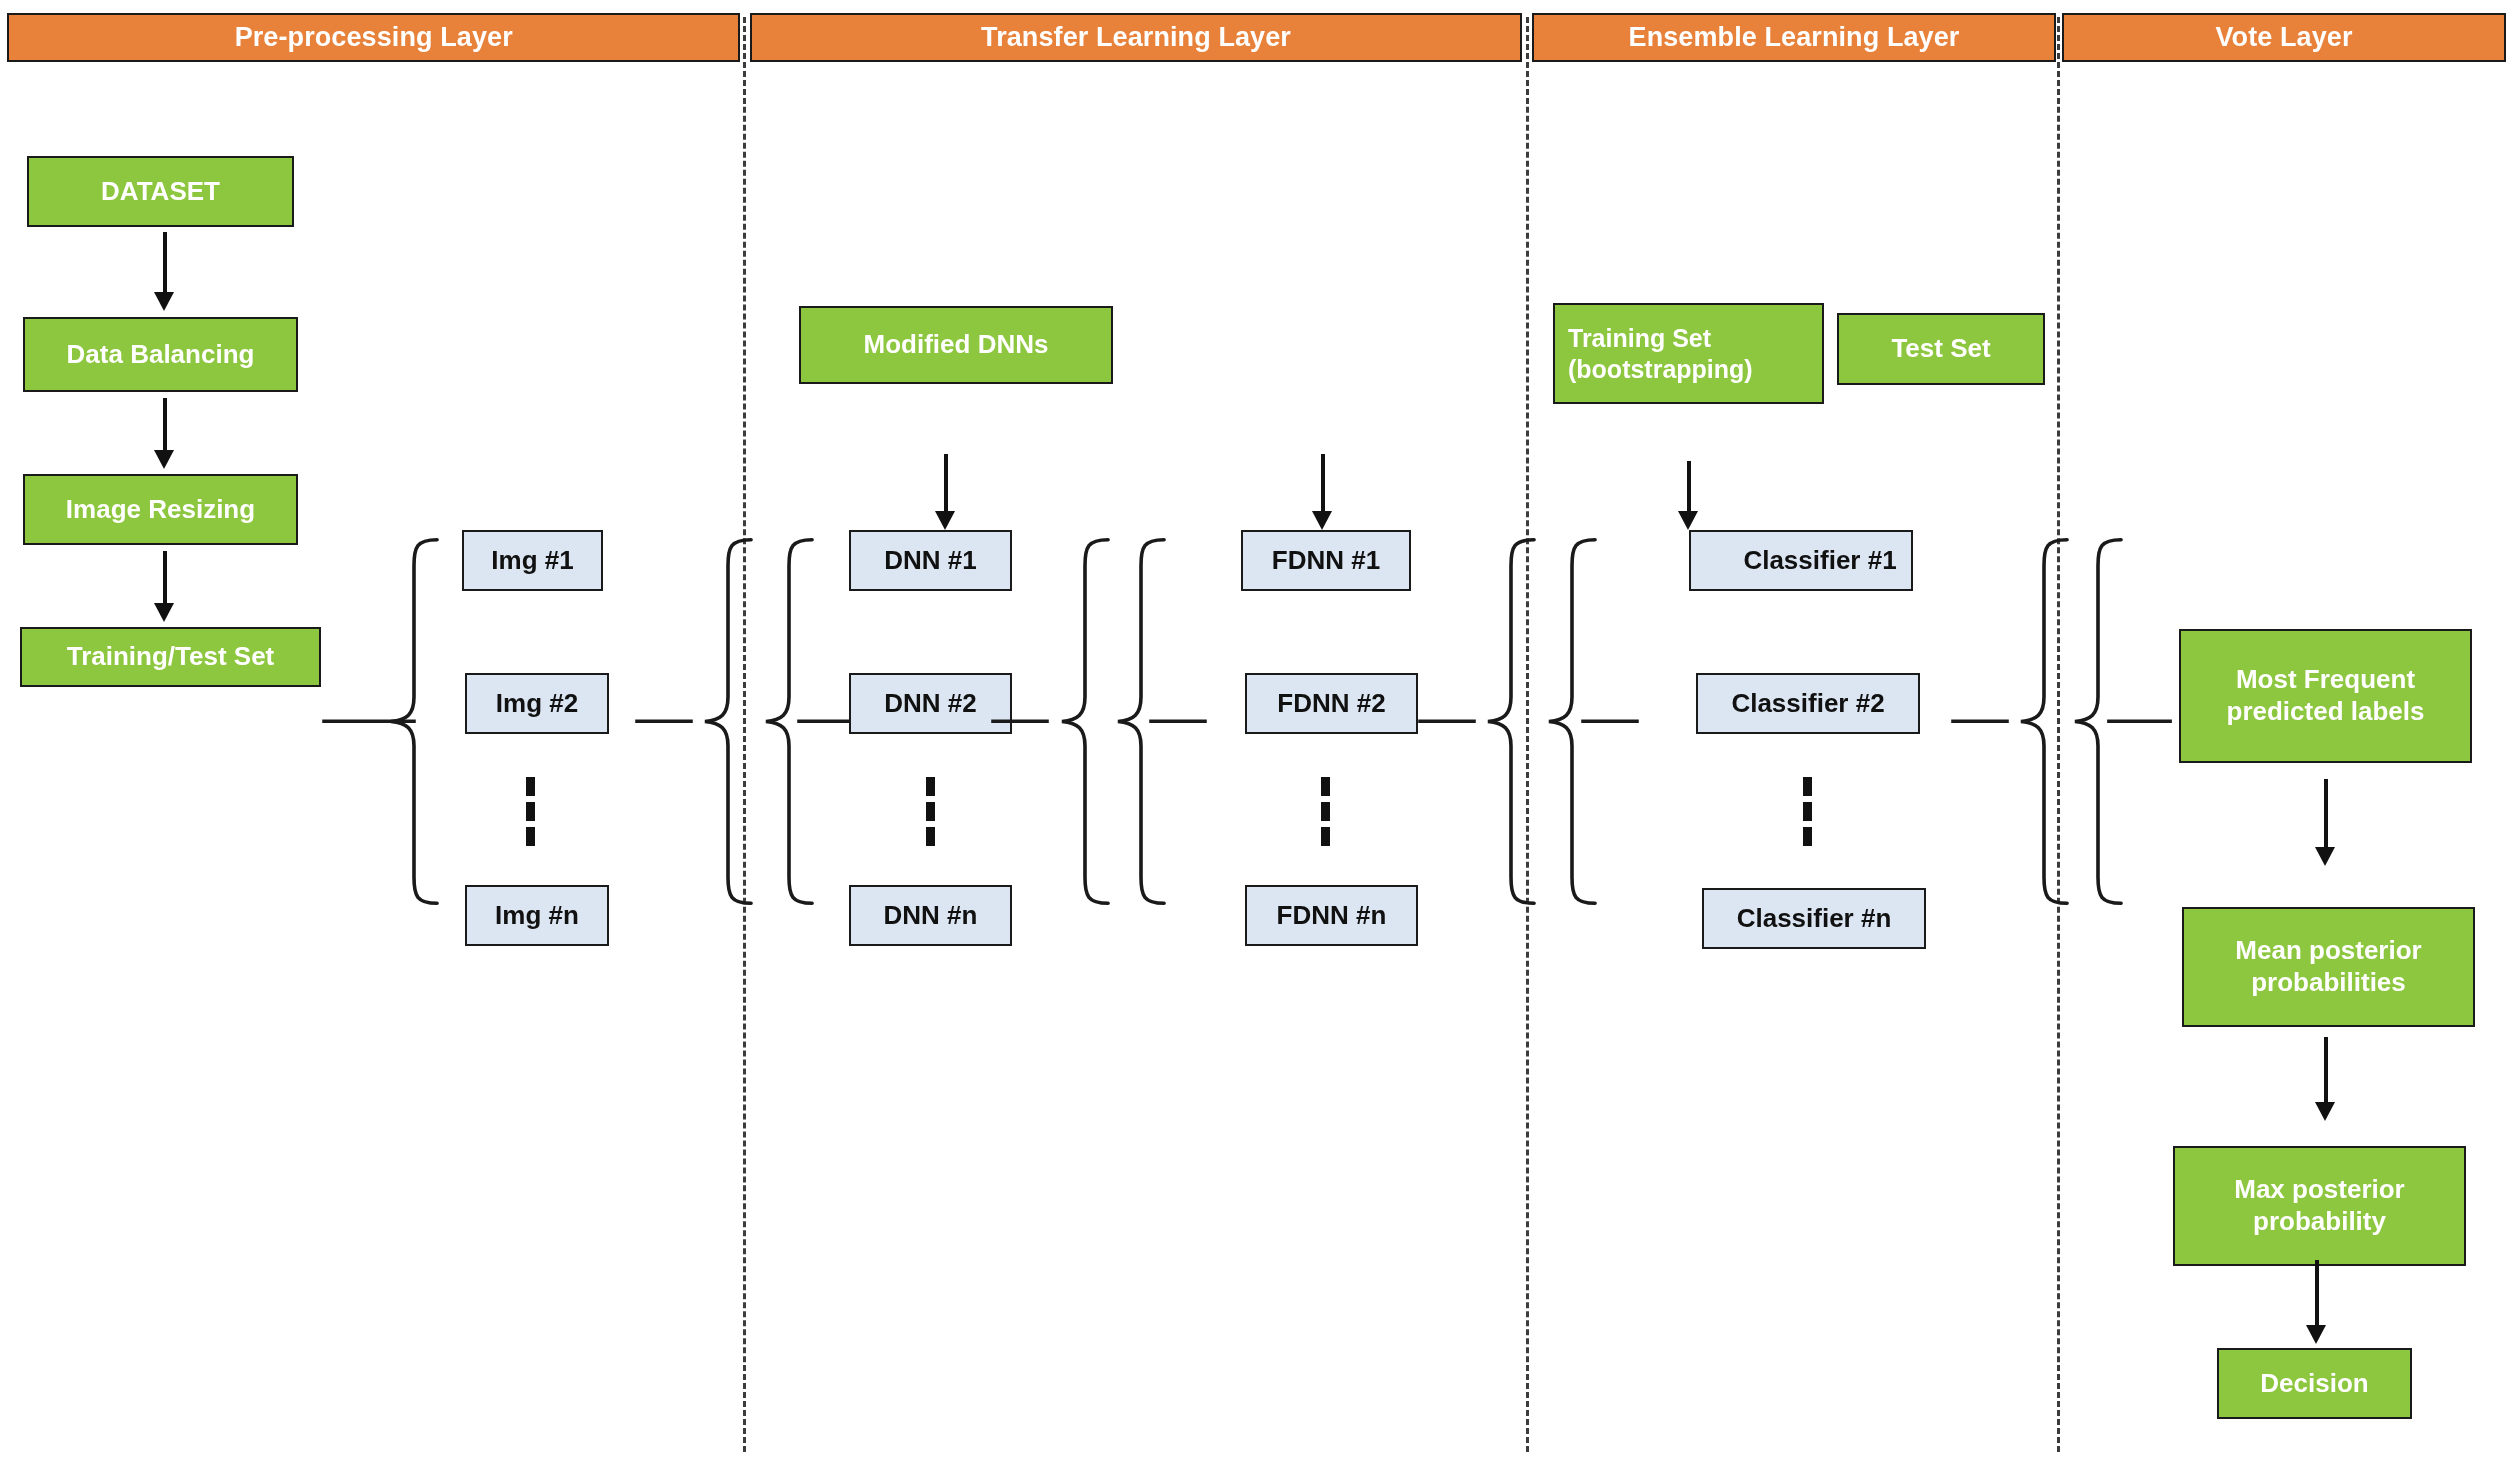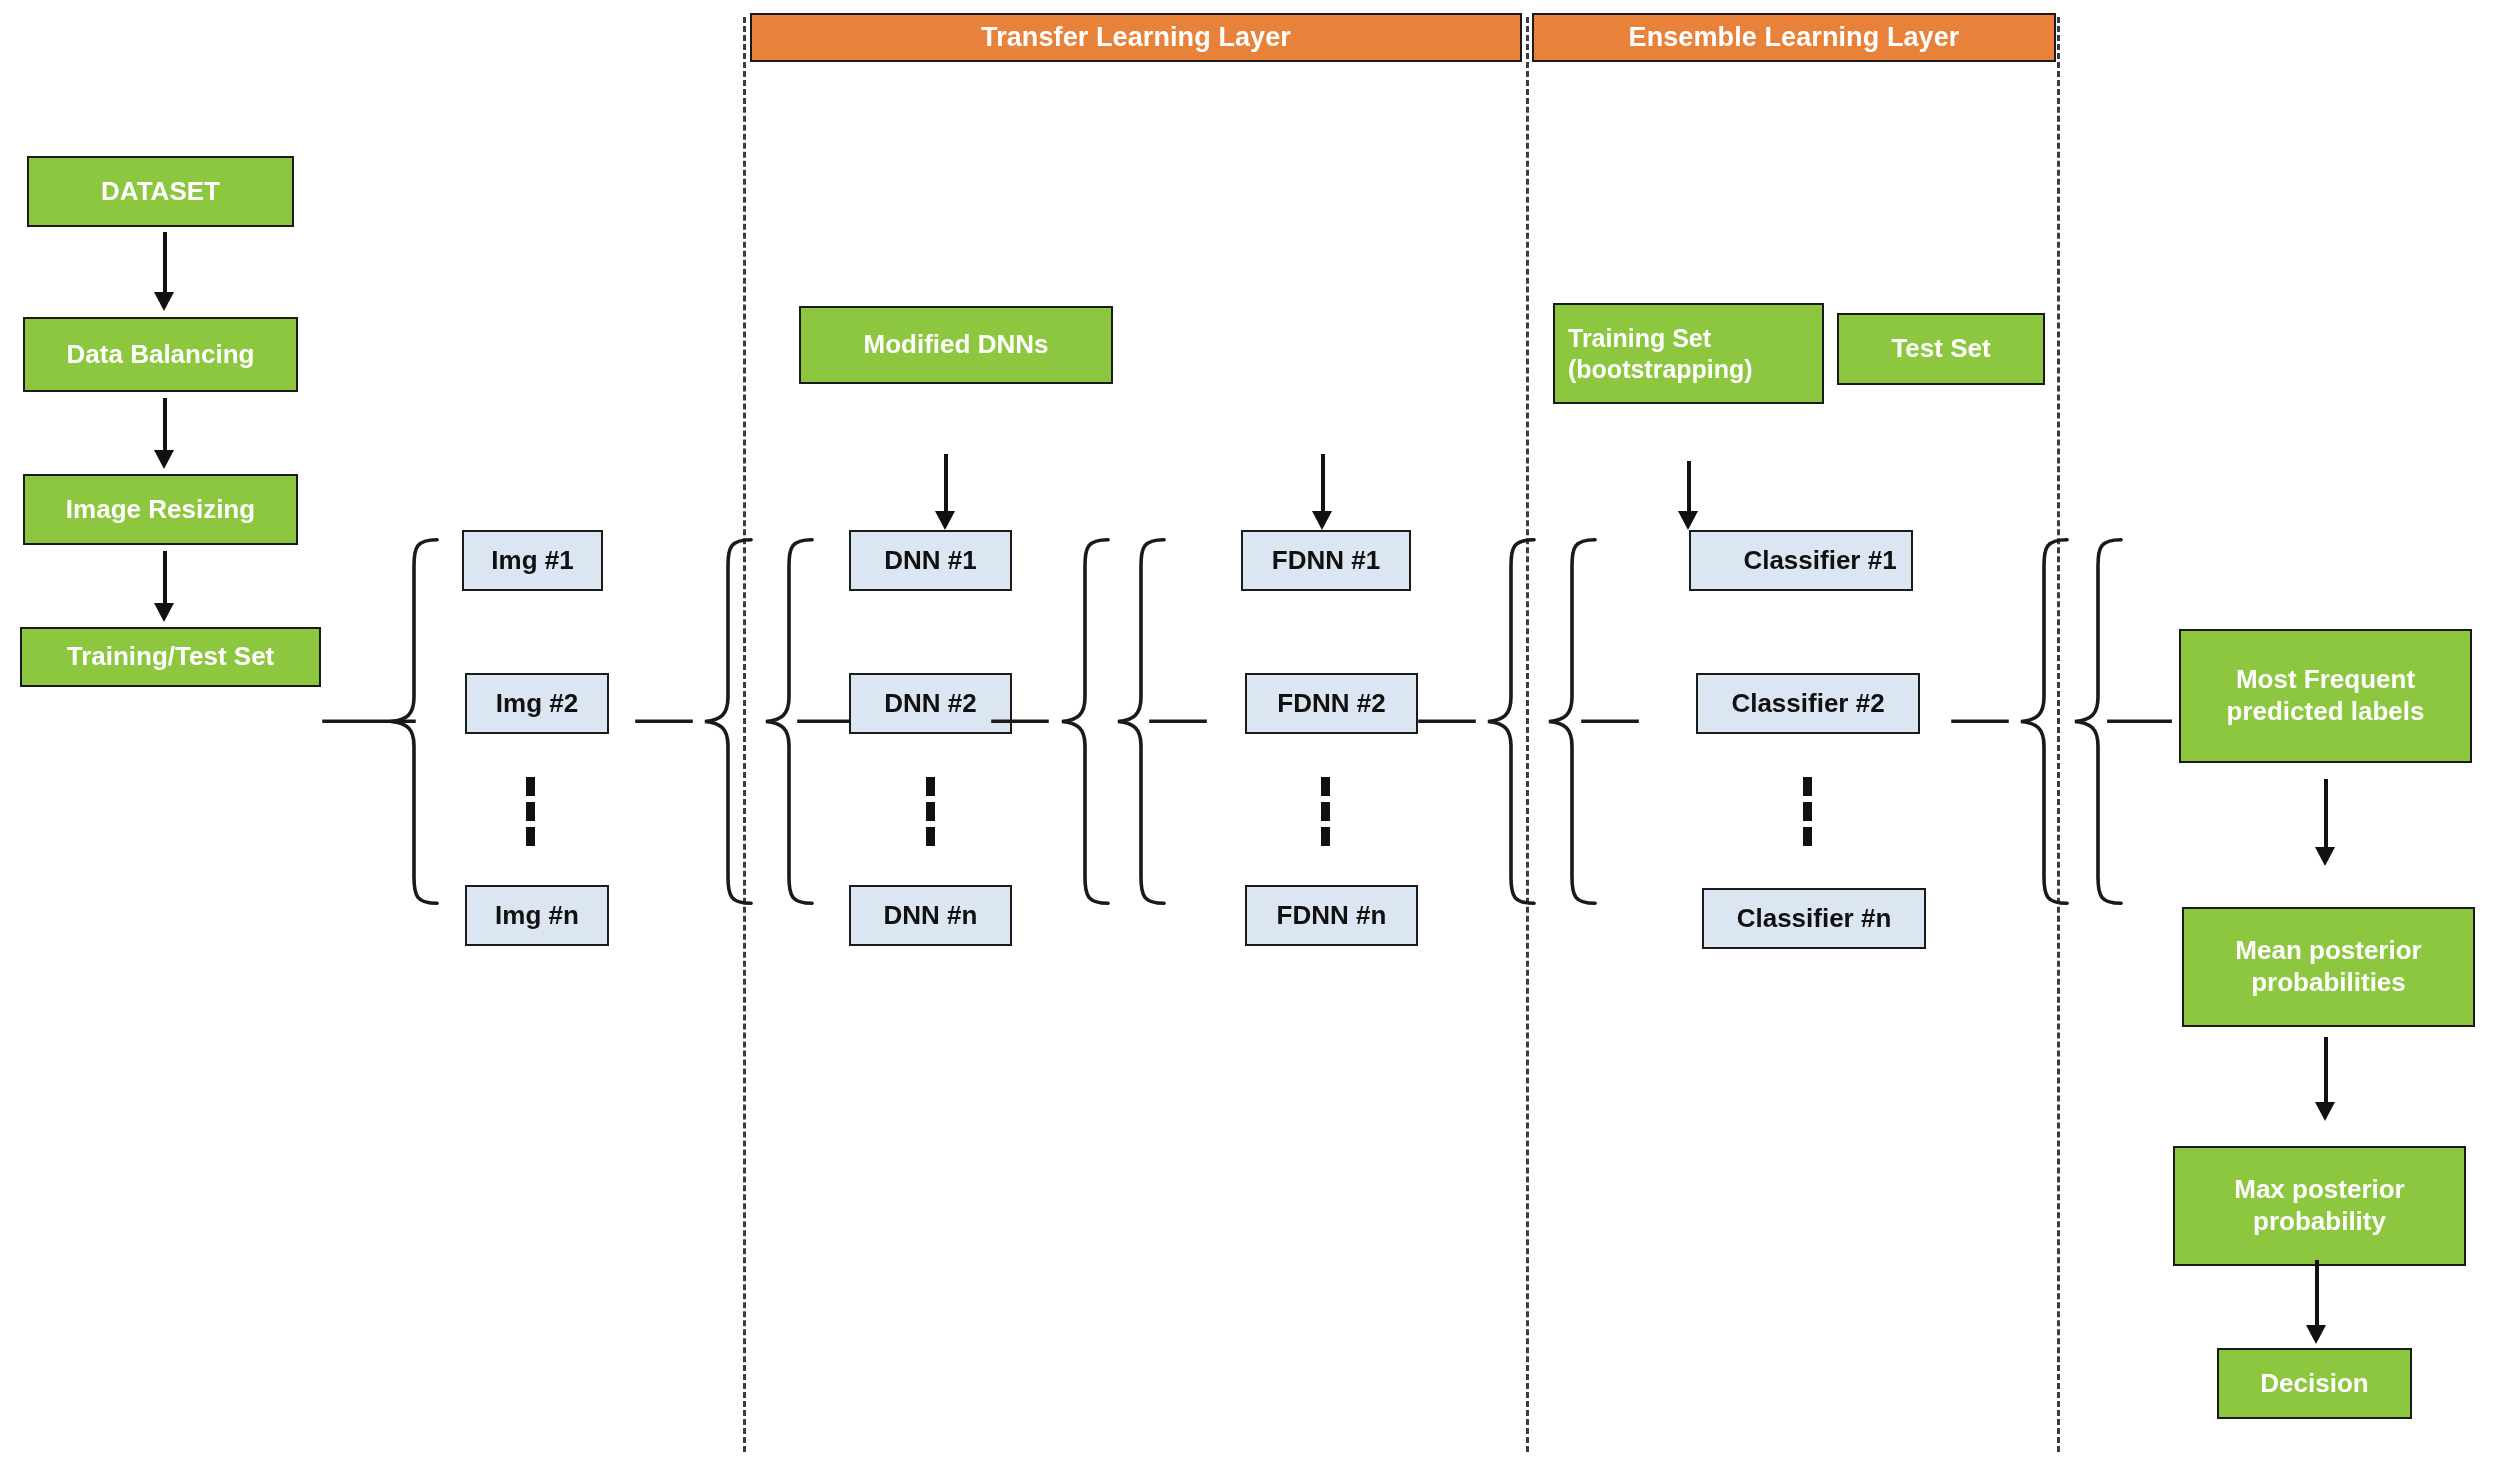--- a/index.html
+++ b/index.html
@@ -71,22 +71,24 @@
   
   .brace{position:absolute;overflow:visible;}
 
   svg{display:block;}
 </style>
 </head>
 <body>
 
 <div id="canvas">
 
+  <div class="layer-header" style="left:7.2px;top:13px;width:733px;height:49px;">Pre-processing Layer</div>
   <div class="layer-header" style="left:750px;top:13px;width:772px;height:49px;">Transfer Learning Layer</div>
   <div class="layer-header" style="left:1532px;top:13px;width:524px;height:49px;">Ensemble Learning Layer</div>
+  <div class="layer-header" style="left:2062px;top:13px;width:444px;height:49px;">Vote Layer</div>
 
   <div class="divider" style="left:743px;top:17.3px;height:1435px;"></div>
   <div class="divider" style="left:1526px;top:17.3px;height:1435px;"></div>
   <div class="divider" style="left:2057px;top:17.3px;height:1435px;"></div>
 
   <div class="gbox" style="left:27px;top:156px;width:267px;height:71px;">DATASET</div>
 
   <div class="varrow" style="left:154px;top:232px;width:21.6px;height:79px;">
     <span class="shaft" style="height:61px;"></span>
       <span class="head"></span>

